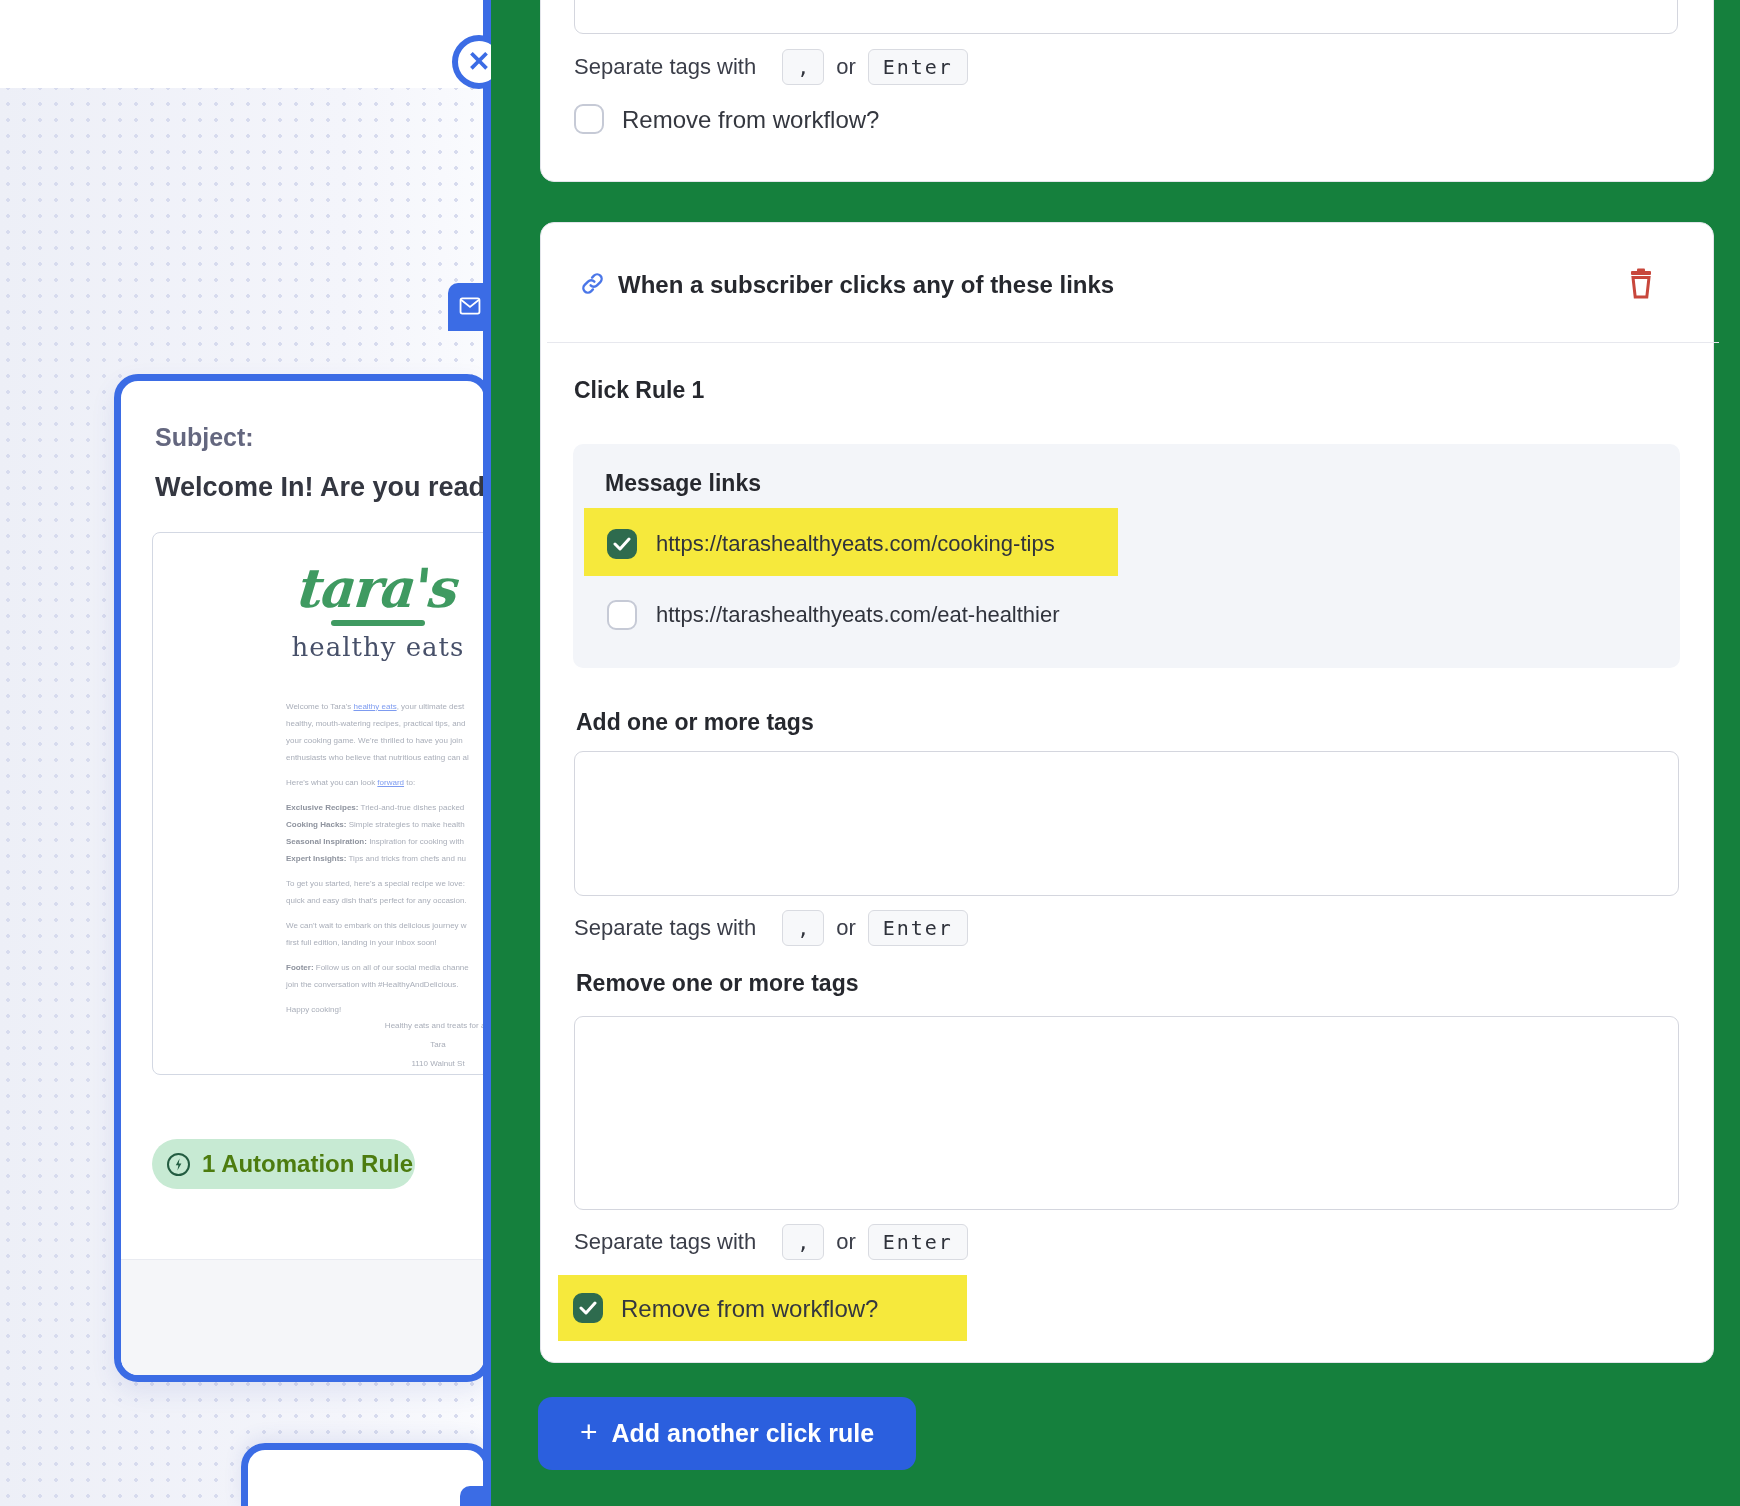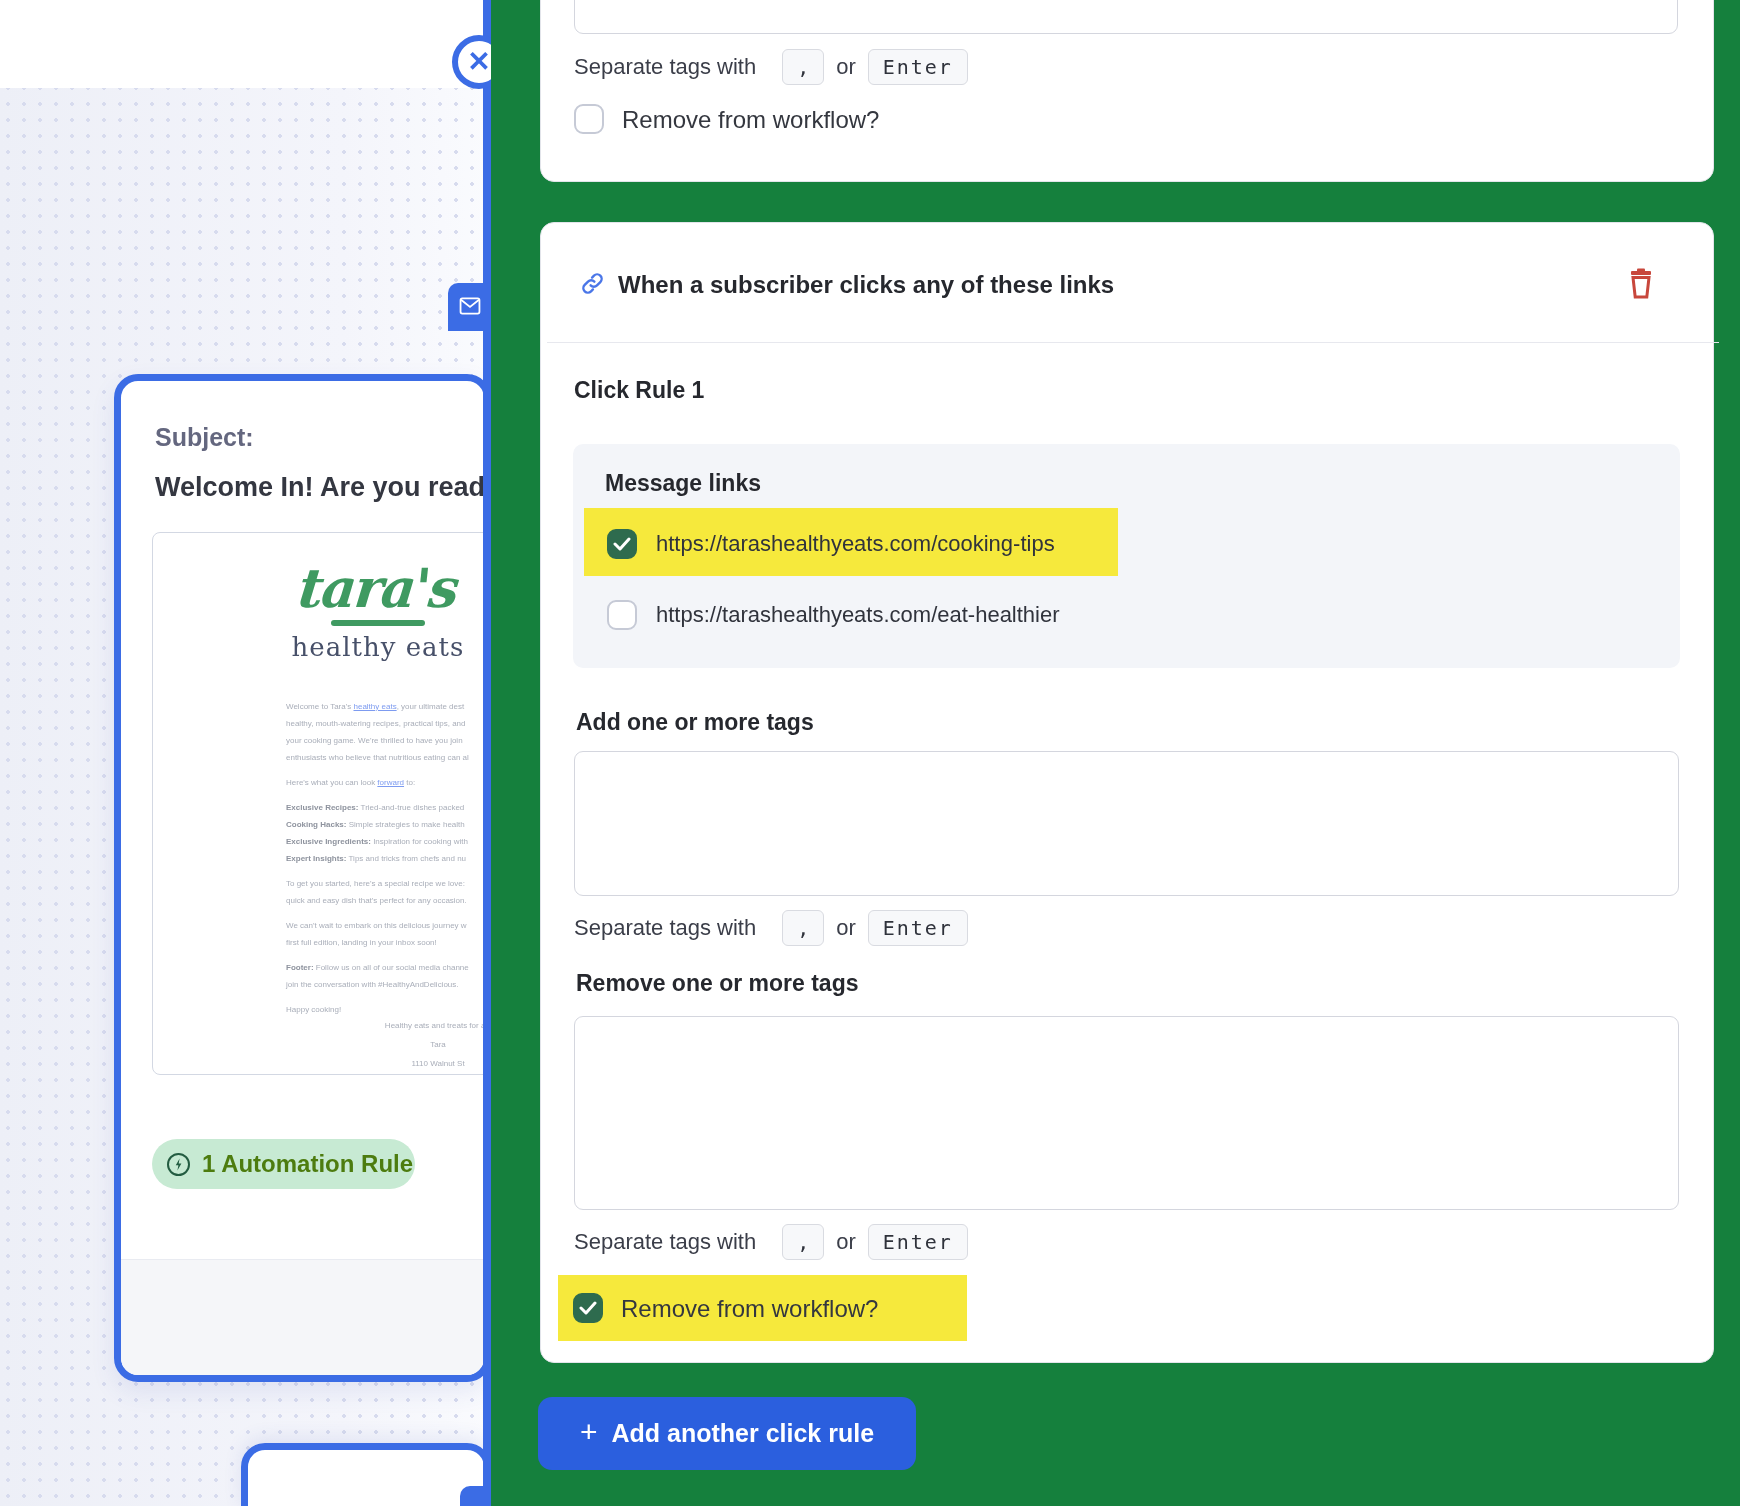--- a/index.html
+++ b/index.html
@@ -121,21 +121,21 @@
         <div class="logo-sub">healthy eats</div>
       </div>
       <div class="mail-body">
           <div class="line">Welcome to Tara's <span class="lnk">healthy eats</span>, your ultimate dest</div>
           <div class="line">healthy, mouth-watering recipes, practical tips, and</div>
           <div class="line">your cooking game. We're thrilled to have you join</div>
           <div class="line">enthusiasts who believe that nutritious eating can al</div>
           <div class="line gap">Here's what you can look <span class="lnk">forward</span> to:</div>
           <div class="line gap"><b>Exclusive Recipes:</b> Tried-and-true dishes packed</div>
           <div class="line"><b>Cooking Hacks:</b> Simple strategies to make health</div>
-          <div class="line"><b>Exclusive Ingredients:</b> Inspiration for cooking with</div>
+          <div class="line"><b>Seasonal Inspiration:</b> Inspiration for cooking with</div>
           <div class="line"><b>Expert Insights:</b> Tips and tricks from chefs and nu</div>
           <div class="line gap">To get you started, here's a special recipe we love:</div>
           <div class="line">quick and easy dish that's perfect for any occasion.</div>
           <div class="line gap">We can't wait to embark on this delicious journey w</div>
           <div class="line">first full edition, landing in your inbox soon!</div>
           <div class="line gap"><b>Footer:</b> Follow us on all of our social media channe</div>
           <div class="line">join the conversation with #HealthyAndDelicious.</div>
           <div class="line gap">Happy cooking!</div>
         </div>
       <div class="mail-closing">

